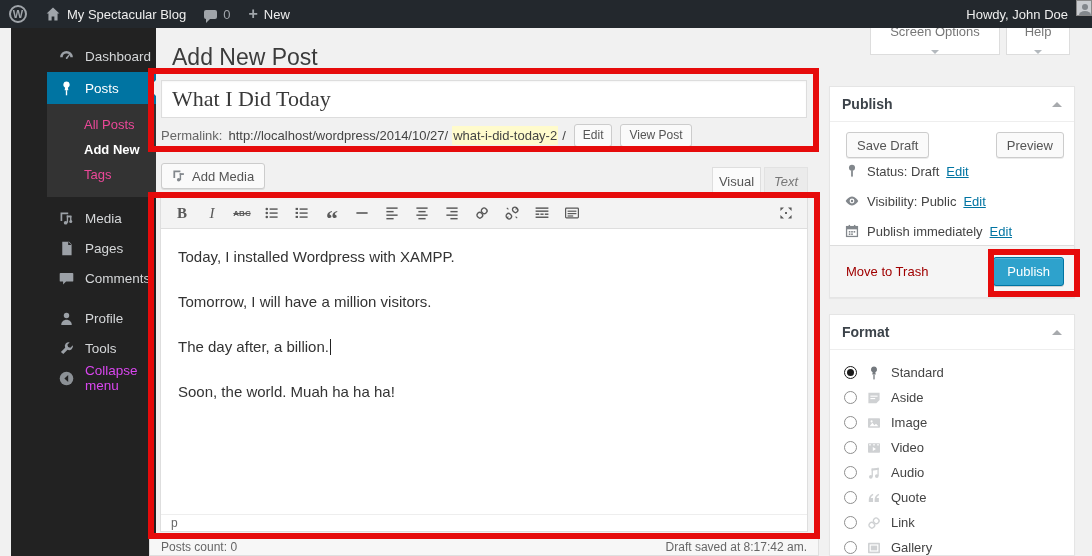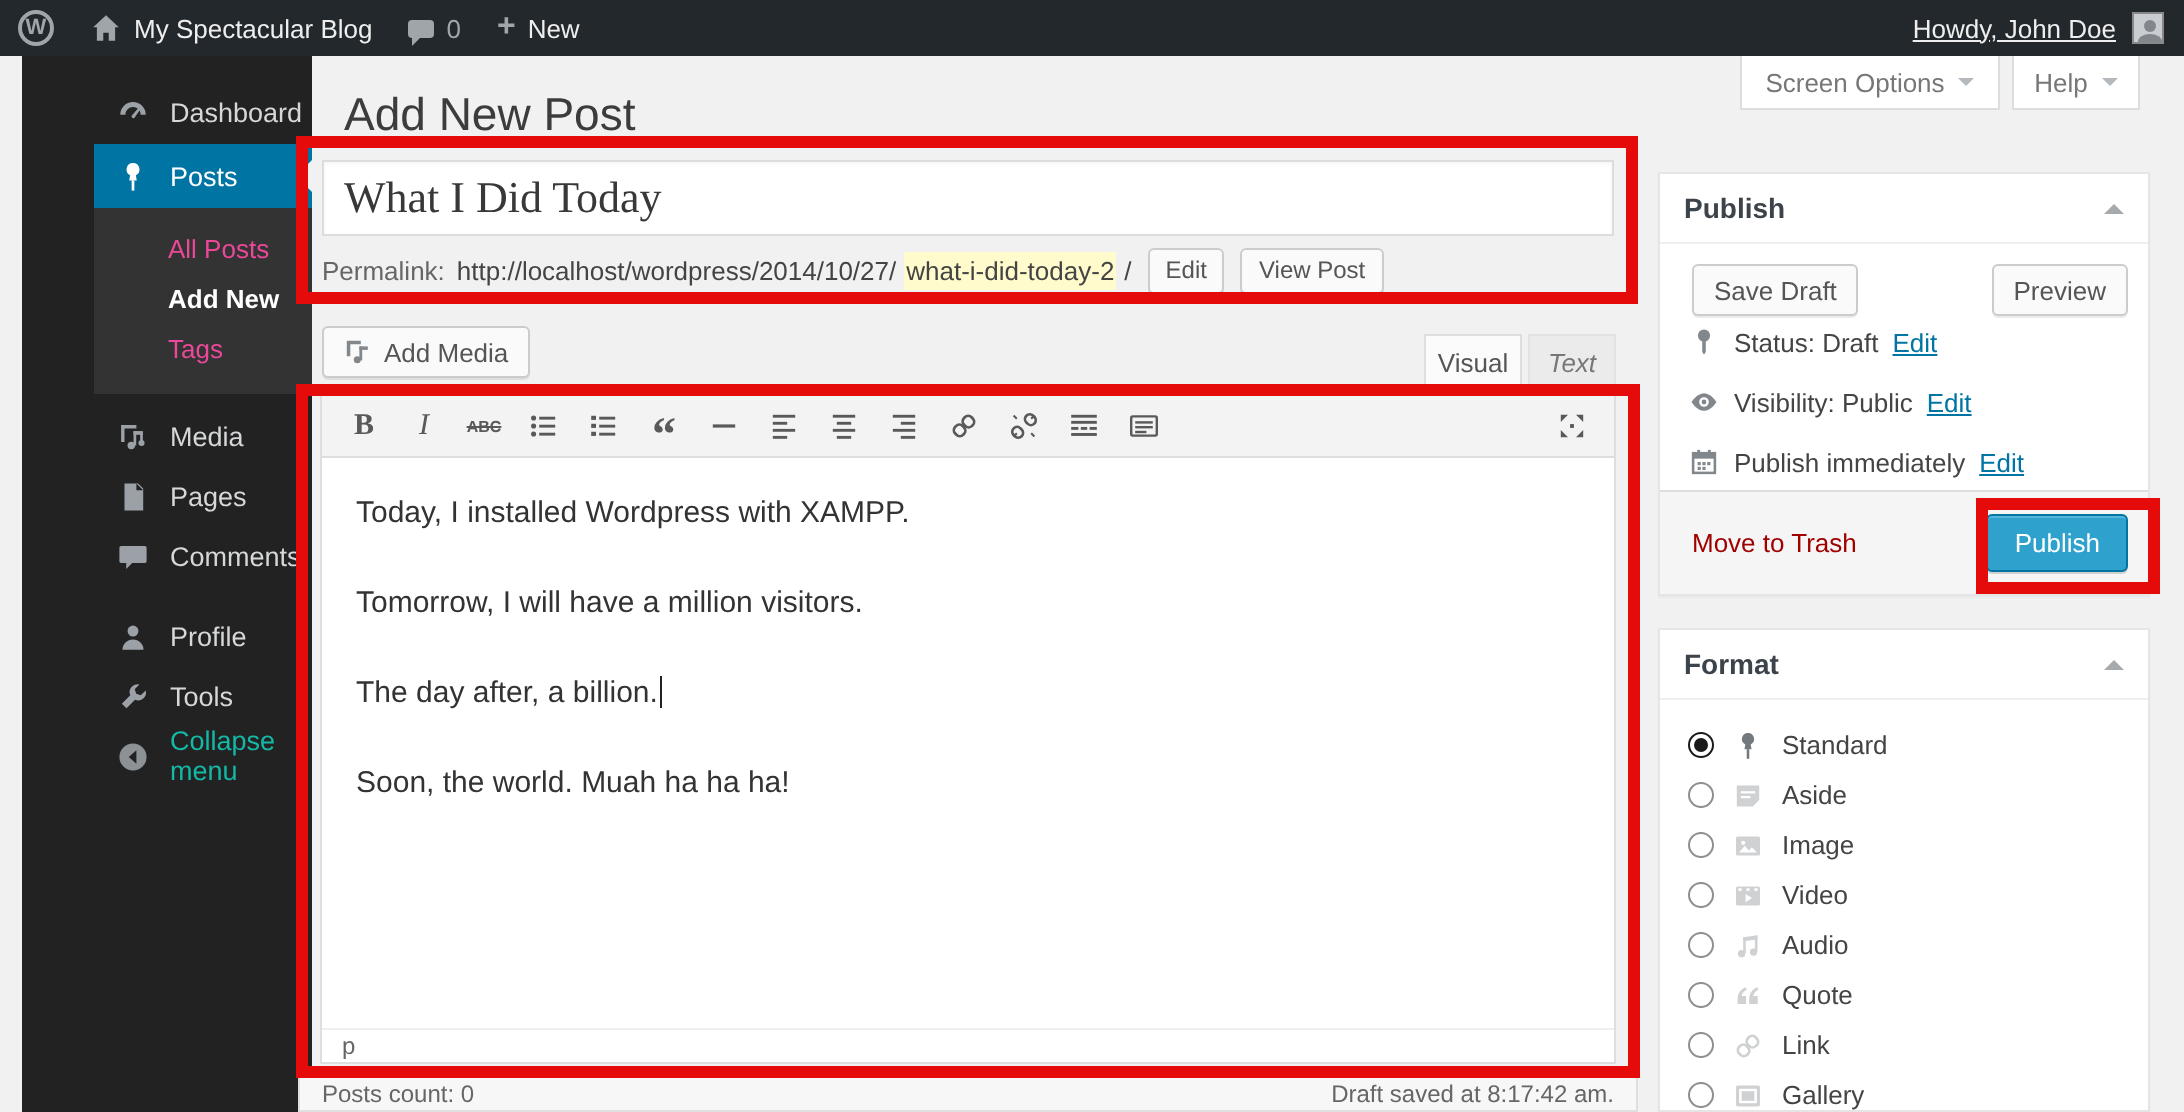--- a/index.html
+++ b/index.html
@@ -5,48 +5,48 @@
   * { margin:0; padding:0; box-sizing:border-box; }
   body { font-family:"Liberation Sans", sans-serif; background:#f1f1f1; }
   #app { position:relative; width:1092px; height:556px; background:#f1f1f1; overflow:hidden; font-size:13px; color:#444; }
 
   
   .adminbar { position:absolute; left:0; top:0; width:1092px; height:28px; background:#23282d; display:flex; align-items:center; color:#eee; z-index:30; }
   .ab-item { display:flex; align-items:center; gap:6px; padding:0 9px; height:28px; font-size:13px; color:#eee; cursor:pointer; }
   .wp-logo { width:18px; height:18px; border:2px solid #a0a5aa; border-radius:50%; display:flex; align-items:center; justify-content:center; font-size:11px; font-weight:bold; color:#a0a5aa; }
   .ab-count { color:#a0a5aa; }
   .ab-plus { font-size:16px; font-weight:bold; color:#a0a5aa; line-height:1; }
-  .ab-right { margin-left:auto; display:flex; align-items:center; gap:8px; padding-right:10px;text-decoration:underline; }
+  .ab-right { margin-left:auto; display:flex; gap:8px; padding-right:0; }
   .avatar { position:relative; width:16px; height:16px; background:#c9ccd0; border:1px solid #888; overflow:hidden; }
   .avatar::before { content:''; position:absolute; left:5px; top:3px; width:6px; height:6px; border-radius:50%; background:#82878c; }
   .avatar::after { content:''; position:absolute; left:2px; top:10px; width:12px; height:8px; border-radius:50% 50% 0 0; background:#82878c; }
   .bubble { position:relative; width:13px; height:9px; background:#a0a5aa; border-radius:2px; }
   .bubble::after { content:''; position:absolute; left:2px; bottom:-4px; border:3px solid transparent; border-top-color:#a0a5aa; border-left-color:#a0a5aa; }
 
   
   .sidebar { position:absolute; left:11px; top:28px; width:145px; height:528px; background:#222; padding-top:12px;padding-left:36px; }
   .menu-item { position:relative; height:32px; display:flex; align-items:center; gap:10px; padding-left:11px; color:#d5d7d9; font-size:13.5px; cursor:pointer; }
   .menu-item .ic { color:#9ca1a7; }
   .menu-item.active { background:#0074a2; color:#fff; }
   .menu-item.active .ic { color:#fff; }
   .menu-item.active::after { content:''; position:absolute; right:0; top:50%; margin-top:-8px; border:8px solid transparent; border-right-color:#f1f1f1; }
   .menu-item.short { height:30px; }
-  .menu-item.dim { color:#14b8a6; }
+  .menu-item.dim { color:#d946ef; }
   .submenu { background:#333; padding:8px 0 10px 0; margin-bottom:6px; }
   .submenu-item { height:25px; display:flex; align-items:center; padding-left:37px; color:#ec4899; font-size:13px; cursor:pointer; }
   .submenu-item.current { color:#fff; font-weight:bold; }
   .menu-sep { height:10px; }
 
   
   .ic { width:16px; height:16px; fill:currentColor; display:block; flex:none; }
   .ic18 { width:17px; height:17px; }
 
   
   .page-title { position:absolute; left:172px; top:44px; font-size:23px; font-weight:400; color:#3c3c3c; }
-  .top-tab { position:absolute; top:28px; height:27px; background:#fff; border:1px solid #ddd; border-top:none; display:flex; align-items:center; justify-content:center; gap:7px; color:#777; font-size:13px; cursor:pointer; }
+  .top-tab { position:absolute; top:28px; height:27px; background:#fff; border:1px solid #ddd; border-top:none; display:flex; align-items:center; justify-content:center; gap:7px; color:#777; font-size:13px; cursor:pointer;flex-direction:column; }
   .top-tab .tri { width:0; height:0; border:4px solid transparent; border-top-color:#b4b9be; margin-top:4px; }
   #tab-screen-options { left:870px; width:130px; }
   #tab-help { left:1006px; width:64px; }
 
   
   .btn { display:inline-flex; align-items:center; justify-content:center; background:#fafafa; border:1px solid #ccc; border-radius:3px; color:#555; font-size:13px; height:26px; padding:0 10px; cursor:pointer; box-shadow:0 1px 0 rgba(0,0,0,.08); white-space:nowrap; }
   .btn.small { height:23px; font-size:12px; padding:0 8px; }
   .btn-primary { background:#2ea2cc; border-color:#0074a2; color:#fff; box-shadow:inset 0 1px 0 rgba(120,200,230,.5), 0 1px 0 rgba(0,0,0,.15); }
 
   

